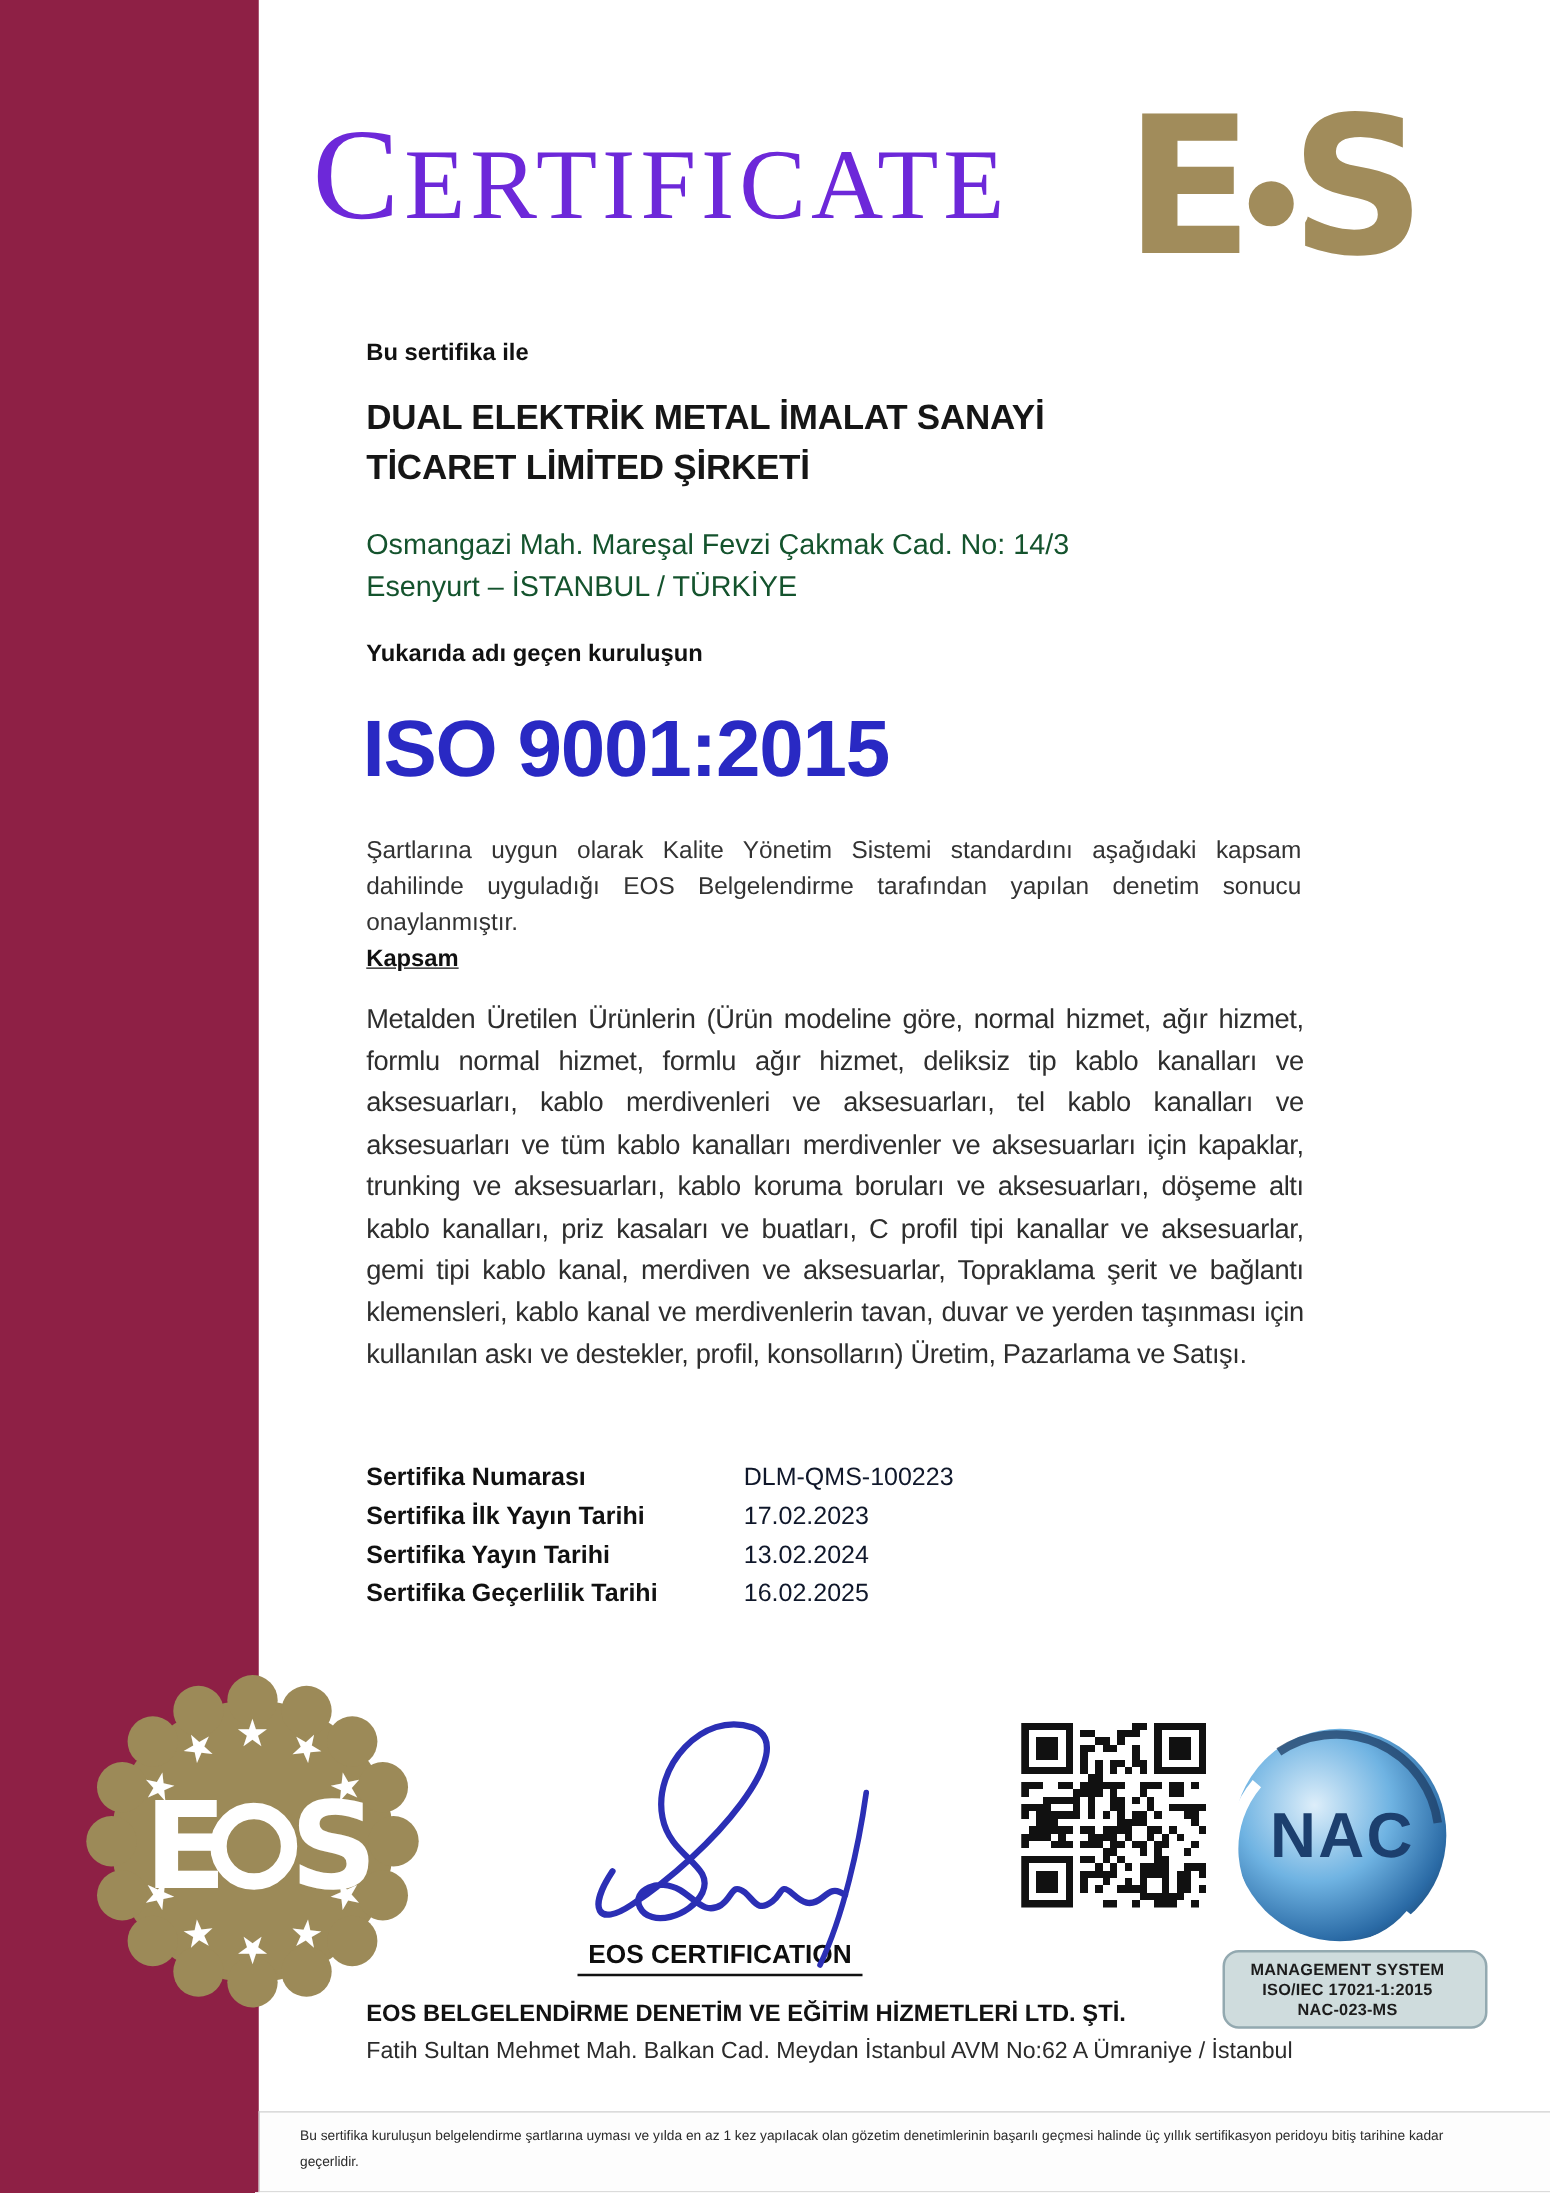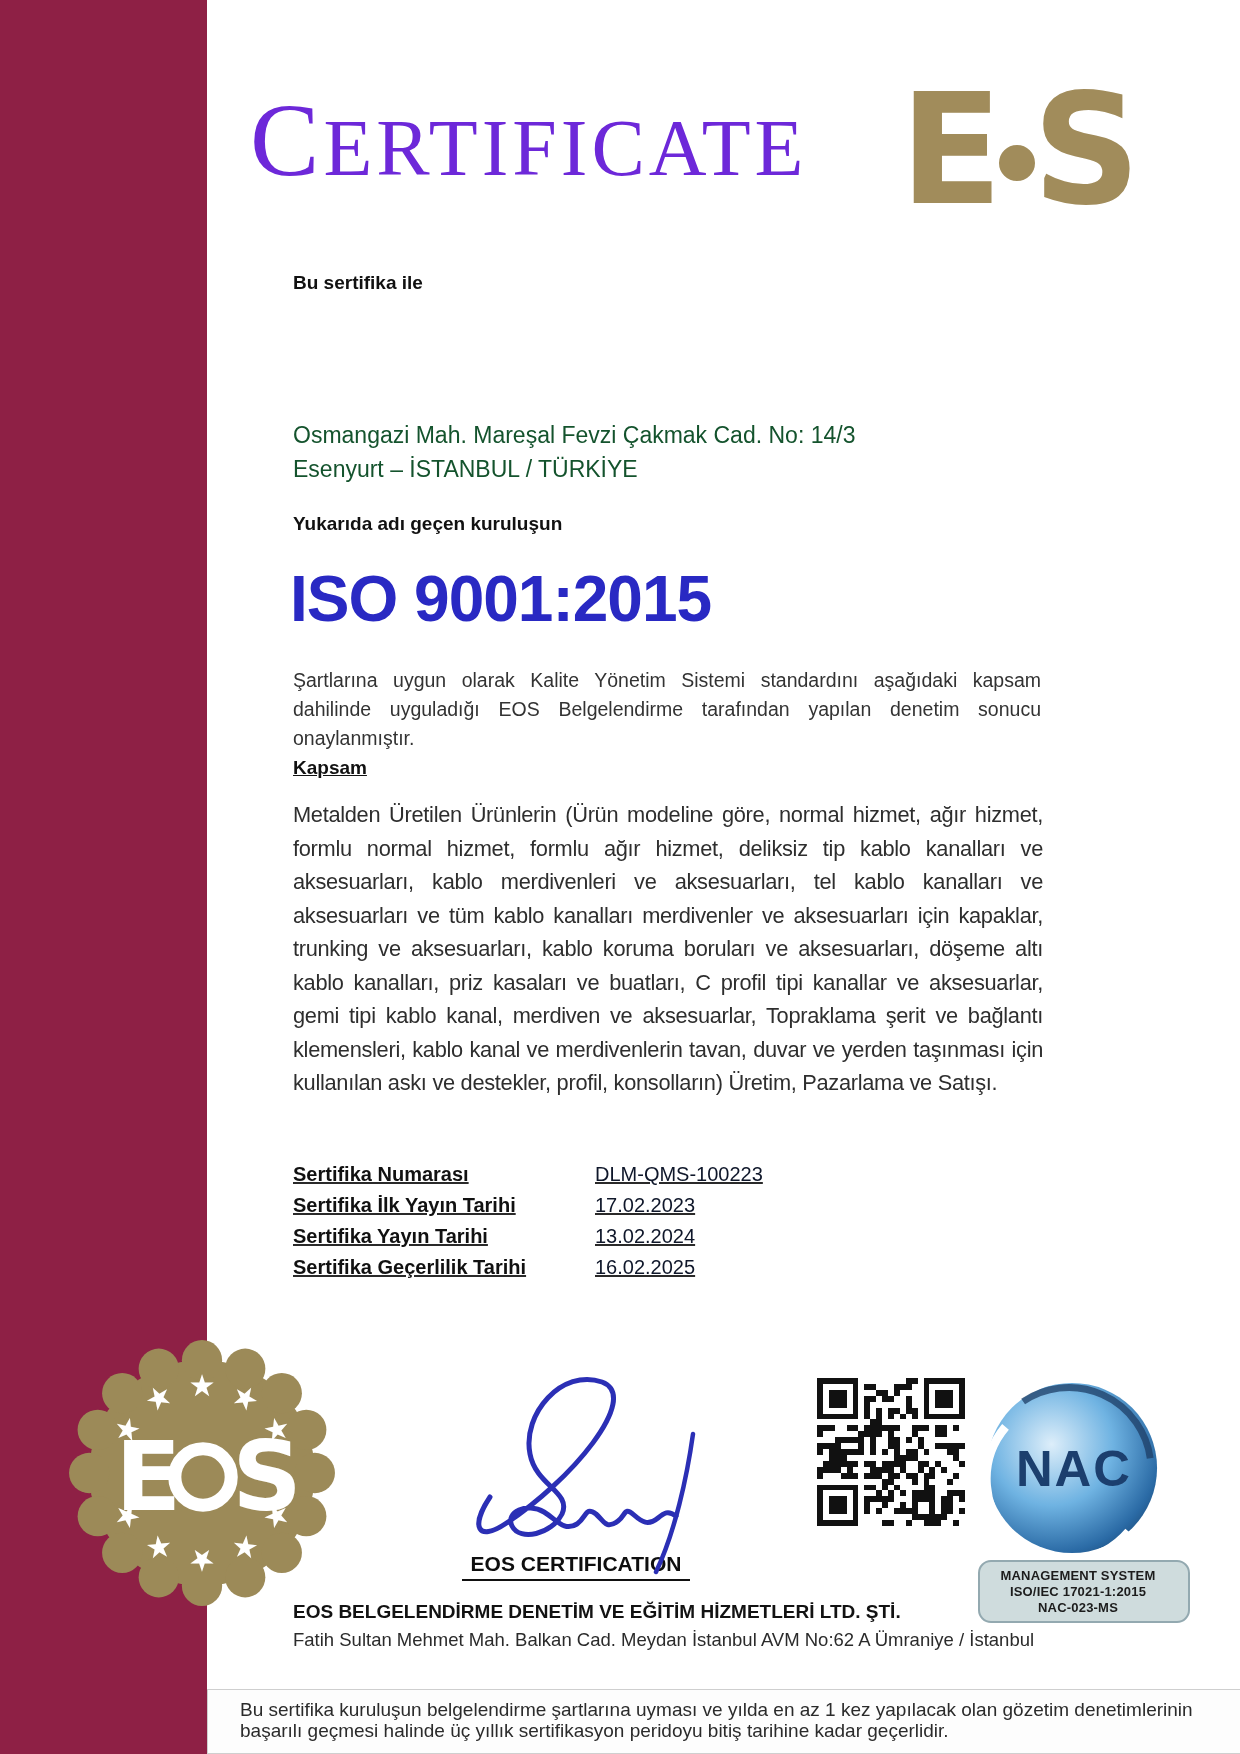--- a/index.html
+++ b/index.html
@@ -29,21 +29,21 @@
        letter-spacing:-1px;}
   .statement{position:absolute;left:293px;top:666px;width:748px;font-size:19.5px;line-height:29px;
              text-align:justify;color:#333;}
   .kapsam{position:absolute;left:293px;top:757px;font-size:19px;font-weight:bold;color:#111;
           text-decoration:underline;}
   .scope{position:absolute;left:293px;top:798px;width:750px;font-size:21.8px;line-height:33.5px;
          text-align:justify;color:#2e2e2e;letter-spacing:-0.3px;}
 
   
   .details{position:absolute;left:293px;top:1163px;font-size:20px;}
-  .drow{display:flex;height:31px;align-items:flex-start;text-decoration:underline;}
+  .drow{display:flex;height:31px;align-items:flex-end;}
   .dlabel{width:302px;font-weight:bold;color:#111;}
   .dvalue{color:#0f172a;}
 
   
   .seal{position:absolute;left:64px;top:1335px;}
   svg text{font-family:"Liberation Sans",sans-serif;}
   .seal text.eostxt{font-family:"DejaVu Sans",sans-serif;}
 
   
   .sig{position:absolute;left:450px;top:1372px;z-index:2;}
@@ -58,39 +58,43 @@
 
   .f-company{position:absolute;left:293px;top:1601px;font-size:19px;font-weight:bold;color:#121212;}
   .f-address{position:absolute;left:293px;top:1629px;font-size:18.5px;color:#2b2b2b;}
   .contact{position:absolute;left:284px;top:1656px;display:flex;align-items:center;
            font-size:20px;font-weight:bold;color:#8e2045;margin-top:32px;}
   .contact .grp{display:flex;align-items:center;margin-right:24px;}
   .contact svg{margin-right:7px;}
 
   .disclaimer{position:absolute;left:207px;top:1689px;right:0;bottom:0;background:#fdfdfd;
               border:1px solid #cfcfcf;border-right:none;padding:9px 38px 8px 32px;
-              font-size:19px;line-height:21px;color:#2b2b2b;}
+              font-size:11px;line-height:21px;color:#2b2b2b;}
 </style>
 </head>
 <body>
 
 <div class="page">
 
   <div class="ribbon"></div>
 
   <div class="title"><span class="t-init">C</span><span class="t-rest">ERTIFICATE</span></div>
 
   <div class="eos-logo">
     <span class="l">E</span>
     <span class="dot"></span>
     <span class="l">S</span>
   </div>
 
   <div class="lead">Bu sertifika ile</div>
 
+  <div class="company">
+    <div>DUAL ELEKTRİK METAL İMALAT SANAYİ</div>
+    <div>TİCARET LİMİTED ŞİRKETİ</div>
+  </div>
 
   <div class="address">
     <div>Osmangazi Mah. Mareşal Fevzi Çakmak Cad. No: 14/3</div>
     <div>Esenyurt – İSTANBUL / TÜRKİYE</div>
   </div>
 
   <div class="org-lead">Yukarıda adı geçen kuruluşun</div>
 
   <div class="iso">ISO 9001:2015</div>
 

